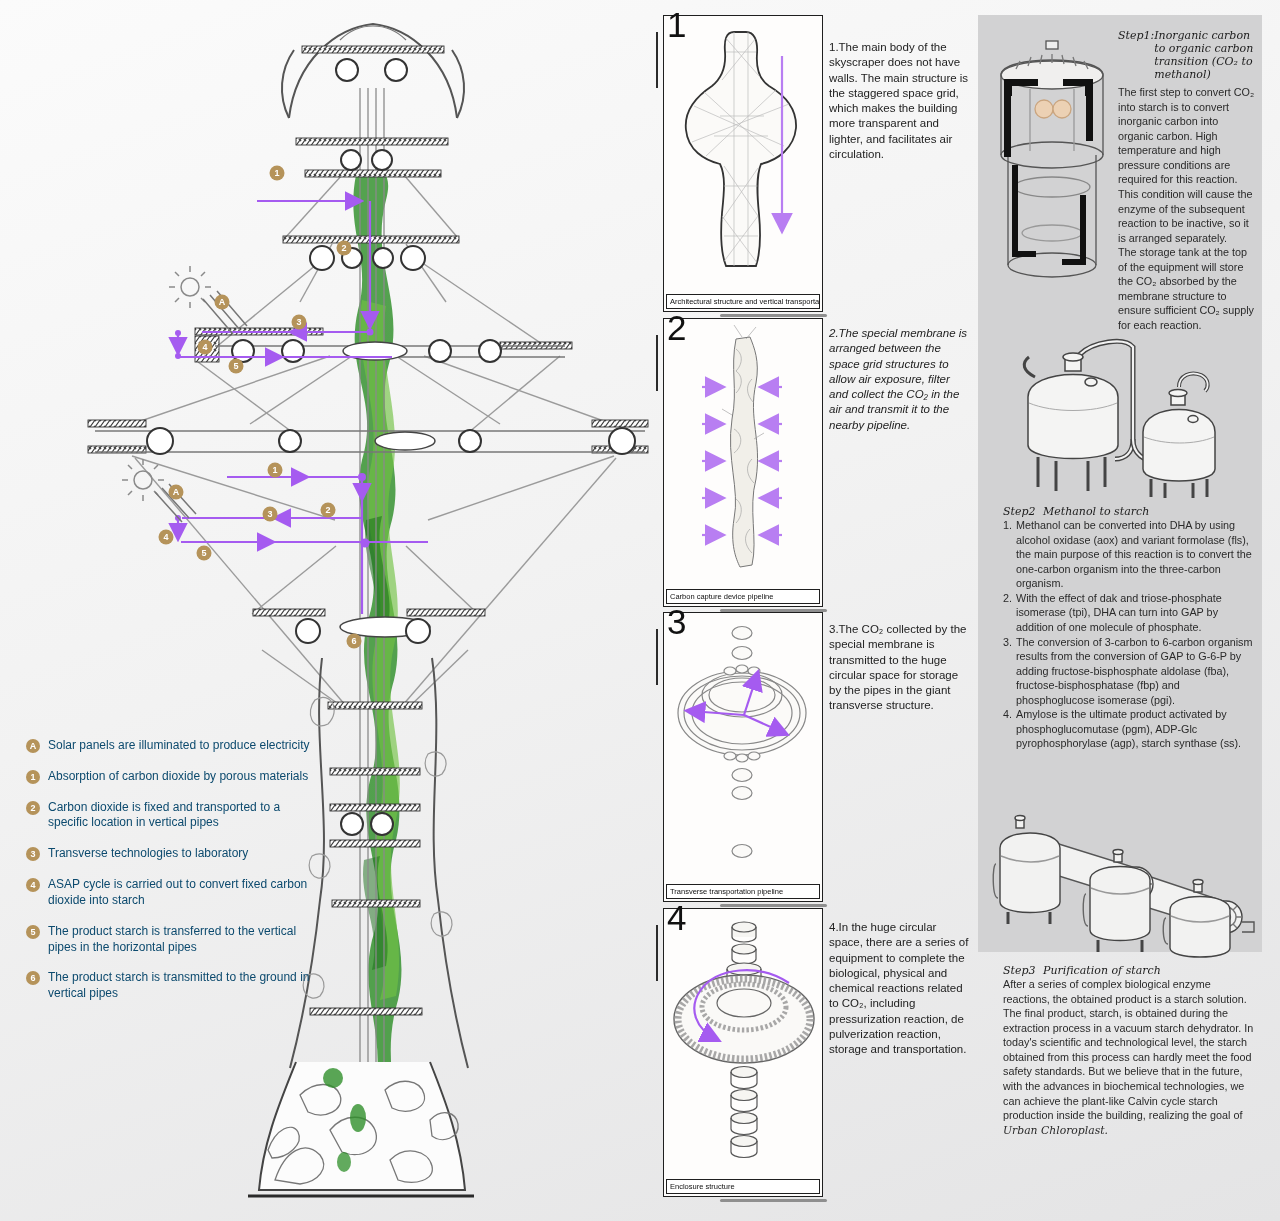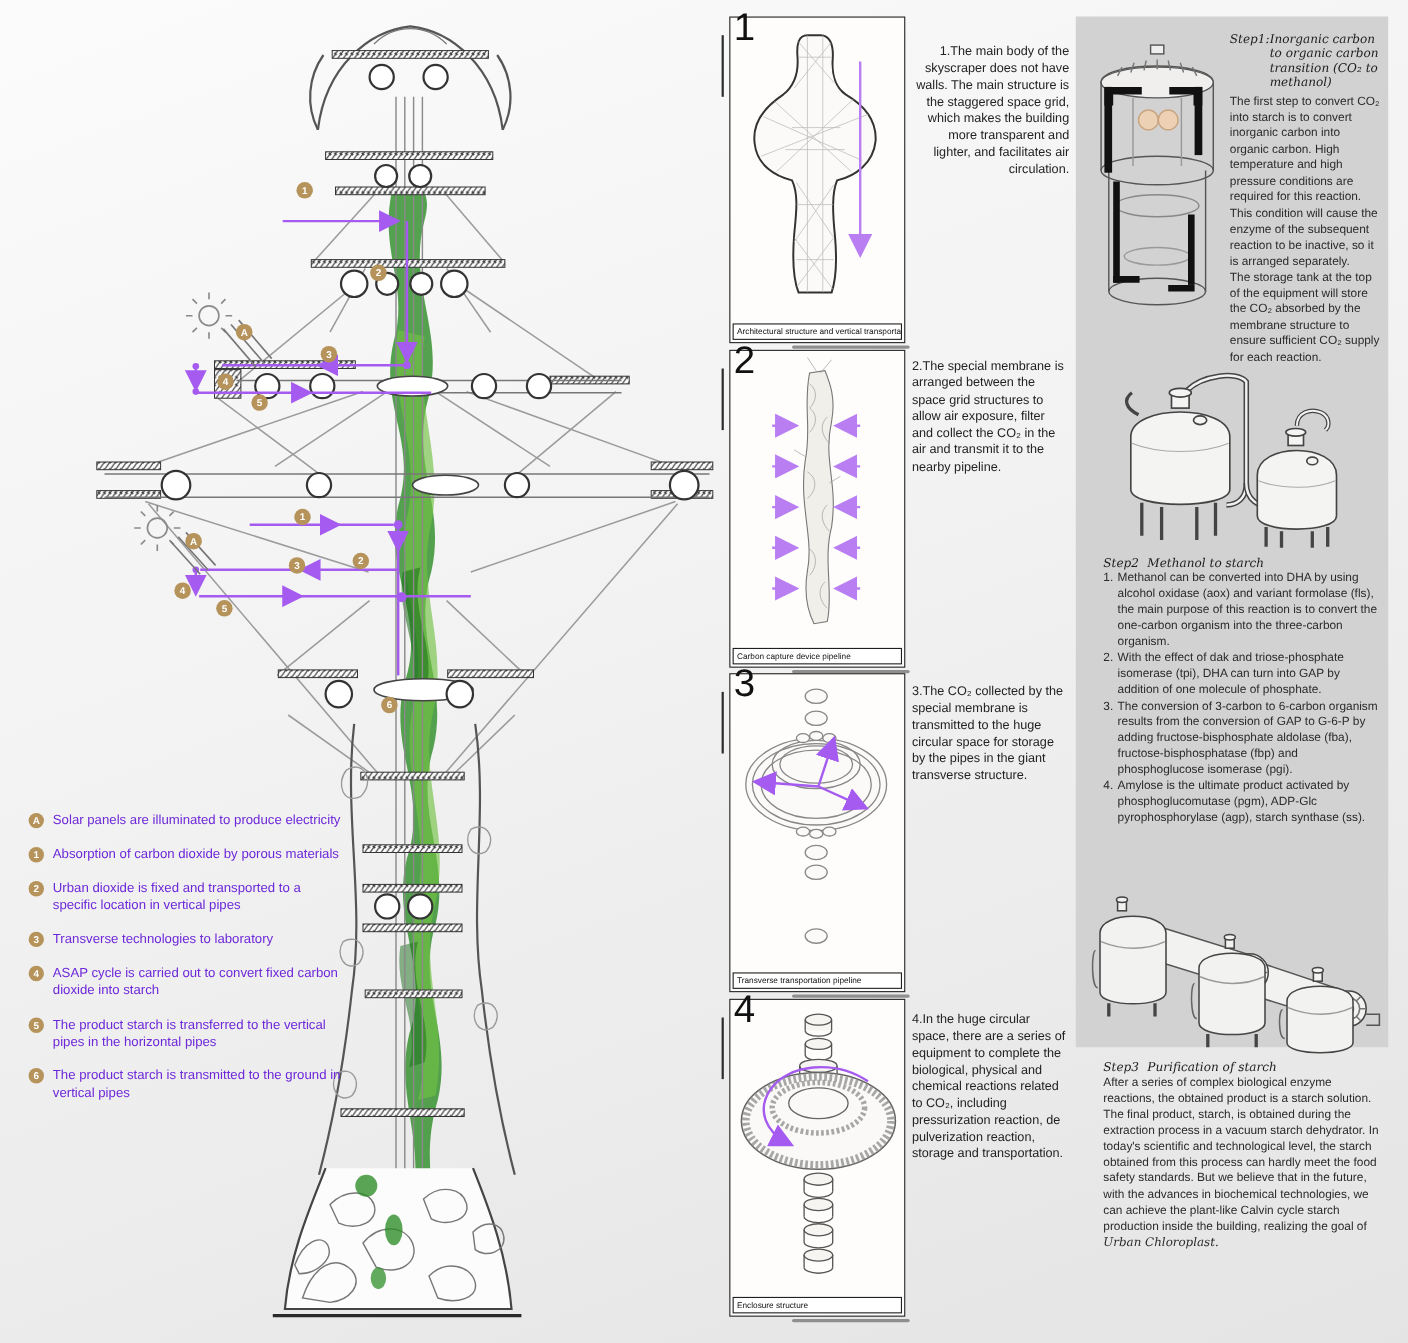--- a/index.html
+++ b/index.html
@@ -8,21 +8,21 @@
     font-family:"Liberation Sans",sans-serif;
     background:linear-gradient(160deg,#fbfbfb 0%,#f2f2f2 45%,#e4e4e5 100%);
     color:#2f2f2f;
   }
   .abs{position:absolute;}
   
   .legend{position:absolute;left:26px;top:738px;width:286px;}
   .legend-item{display:flex;margin-bottom:15px;align-items:flex-start;}
   .lbadge{flex:0 0 14px;width:14px;height:14px;border-radius:50%;background:#b5935a;
     color:#fff;font-size:9px;font-weight:bold;text-align:center;line-height:14px;margin:1px 8px 0 0;}
-  .ltext{font-size:12px;line-height:1.32;color:#6d28d9;}
+  .ltext{font-size:12px;line-height:1.32;color:#0c4a6e;}
   
   .panel{position:absolute;left:663px;width:158px;background:#fefdfc;border:1.5px solid #1f1f1f;}
   .pshadow{position:absolute;left:56px;right:-5px;bottom:-6px;height:3px;background:#8f8f8f;border-radius:2px;}
   .ptick{position:absolute;left:-8px;top:16px;width:2px;height:56px;background:#2b2b2b;}
   .pnum{position:absolute;top:-9px;left:0px;font-size:35px;line-height:1;color:#111;
     background:transparent;padding:0 3px;font-weight:400;}
   .pcap{position:absolute;bottom:2px;left:2px;right:2px;height:13px;border:1px solid #1f1f1f;
     font-size:7.5px;line-height:13px;padding-left:3px;background:#fff;color:#111;white-space:nowrap;overflow:hidden;}
   .pfig{position:absolute;top:0;left:0;}
   .pdesc{position:absolute;left:829px;width:143px;font-size:11.5px;line-height:1.33;color:#222;}
@@ -285,21 +285,21 @@
   <div class="legend-item">
       <span class="lbadge">A</span>
       <span class="ltext">Solar panels are illuminated to produce electricity</span>
     </div>
   <div class="legend-item">
       <span class="lbadge">1</span>
       <span class="ltext">Absorption of carbon dioxide by porous materials</span>
     </div>
   <div class="legend-item">
       <span class="lbadge">2</span>
-      <span class="ltext">Urban dioxide is fixed and transported to a specific location in  vertical pipes</span>
+      <span class="ltext">Carbon dioxide is fixed and transported to a specific location in  vertical pipes</span>
     </div>
   <div class="legend-item">
       <span class="lbadge">3</span>
       <span class="ltext">Transverse technologies to laboratory</span>
     </div>
   <div class="legend-item">
       <span class="lbadge">4</span>
       <span class="ltext">ASAP cycle is carried out to convert fixed carbon dioxide into starch</span>
     </div>
   <div class="legend-item">
@@ -326,21 +326,21 @@
     </defs>
     <path d="M70,16 C62,16 60,24 61,36 C62,50 58,62 48,70 C30,82 20,97 22,114 C24,134 40,144 56,148 C62,160 60,177 58,197 C56,222 58,240 62,250 L92,250 C96,238 97,220 95,198 C93,178 92,160 97,148 C114,144 130,132 132,112 C133,94 122,80 105,70 C96,64 92,52 93,38 C94,24 90,16 82,16 Z" fill="#fbfaf8" stroke="#333" stroke-width="1.8"></path>
     <g clip-path="url(#c1)" stroke="#bbb" stroke-width="0.7">
       <path d="M60,20 L95,60 M92,22 L58,64 M30,90 L120,130 M125,88 L28,126 M40,76 L110,140 M112,74 L42,140 M60,150 L94,200 M94,152 L58,204 M58,200 L94,248 M94,200 L58,248 M62,36 L92,36 M56,100 L100,100 M50,120 L104,120 M60,170 L94,170 M60,220 L94,220 M70,16 L70,250 M84,16 L84,250"></path>
     </g>
     <line x1="118" y1="40" x2="118" y2="212" stroke="#b87ef2" stroke-width="2.2" marker-end="url(#m1)"></line>
   </svg>
   <div class="pnum">1</div>
   <div class="pcap">Architectural structure and vertical transportation pipeline</div>
 </div>
-<div class="pdesc" style="top:40px;text-align:right;">1.The main body of the skyscraper does not have walls. The main structure is the staggered space grid, which makes the building more transparent and lighter, and facilitates air circulation.</div>
+<div class="pdesc" style="top:40px;">1.The main body of the skyscraper does not have walls. The main structure is the staggered space grid, which makes the building more transparent and lighter, and facilitates air circulation.</div>
 
 <div class="panel" style="top:318px;height:287px;">
   <div class="ptick"></div>
   <div class="pshadow"></div>
   <svg class="pfig" width="155" height="268" viewBox="0 0 155 268">
     <defs>
         <marker id="m2" markerWidth="10" markerHeight="10" refX="7" refY="5" orient="auto">
           <path d="M0,0 L10,5 L0,10 Z" fill="#b87ef2"></path>
         </marker>
       </defs>
@@ -358,21 +358,21 @@
         <line x1="118" y1="142" x2="100" y2="142" marker-end="url(#m2)"></line>
       <line x1="38" y1="179" x2="56" y2="179" marker-end="url(#m2)"></line>
         <line x1="118" y1="179" x2="100" y2="179" marker-end="url(#m2)"></line>
       <line x1="38" y1="216" x2="56" y2="216" marker-end="url(#m2)"></line>
         <line x1="118" y1="216" x2="100" y2="216" marker-end="url(#m2)"></line>
     </g>
   </svg>
   <div class="pnum">2</div>
   <div class="pcap">Carbon capture device pipeline</div>
 </div>
-<div class="pdesc" style="top:326px;">2.The special membrane is arranged between the space grid structures to allow air exposure, filter and collect the CO₂ in the air and transmit it to the nearby pipeline.</div>
+<div class="pdesc" style="top:326px;font-style:italic;">2.The special membrane is arranged between the space grid structures to allow air exposure, filter and collect the CO₂ in the air and transmit it to the nearby pipeline.</div>
 
 <div class="panel" style="top:612px;height:288px;">
   <div class="ptick"></div>
   <div class="pshadow"></div>
   <svg class="pfig" width="155" height="270" viewBox="0 0 155 270">
     <defs>
         <marker id="m3" markerWidth="10" markerHeight="10" refX="7" refY="5" orient="auto">
           <path d="M0,0 L10,5 L0,10 Z" fill="#a55bf0"></path>
         </marker>
       </defs>

